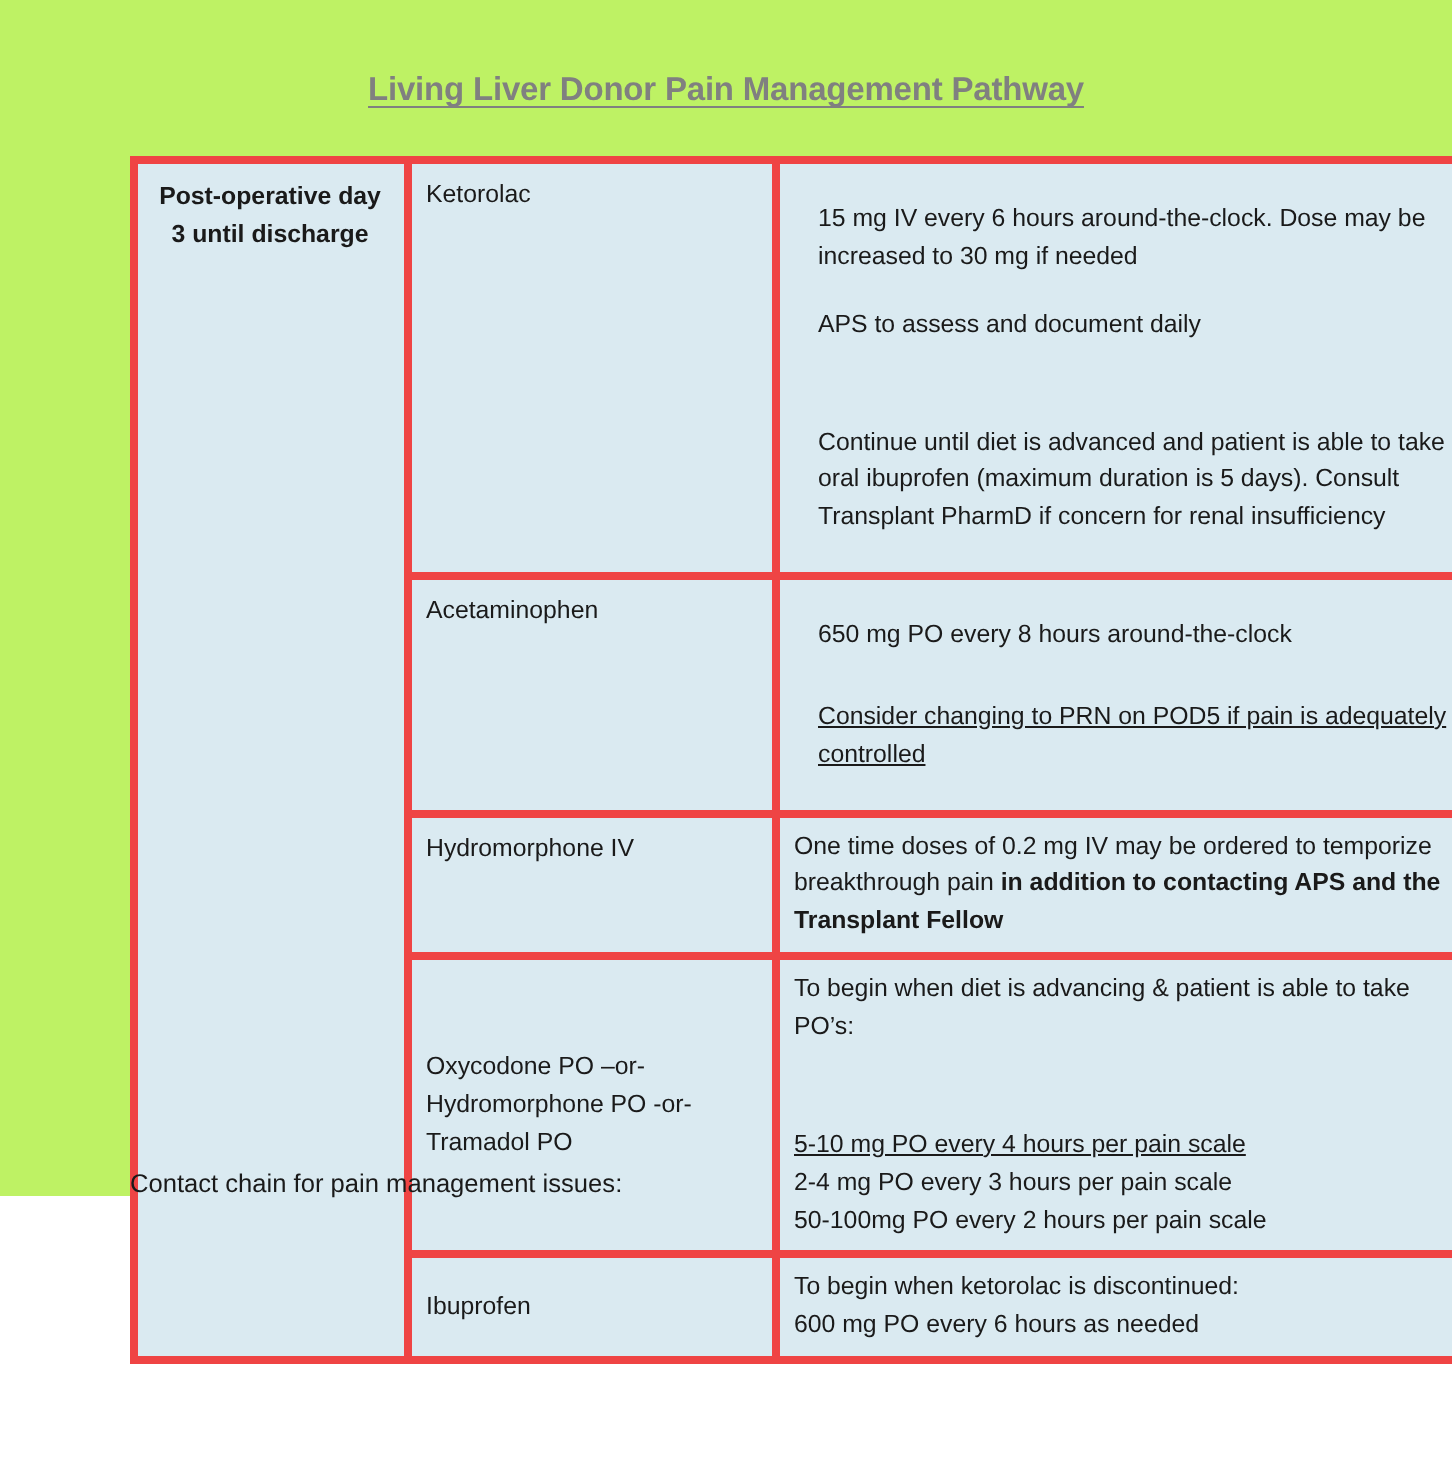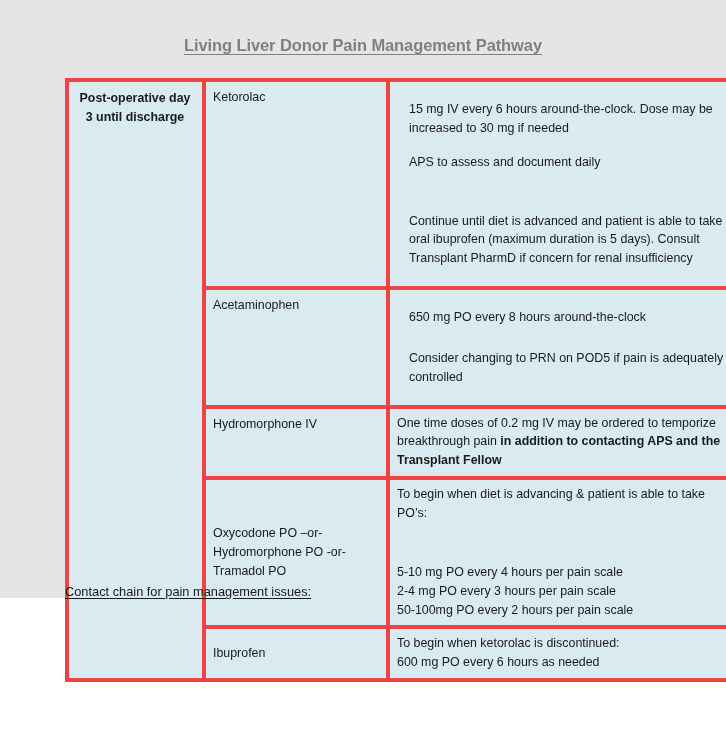--- a/index.html
+++ b/index.html
@@ -13,21 +13,21 @@
     font-family: "Liberation Sans", sans-serif;
     color: #1a1a1a;
     position: relative;
     overflow: hidden;
   }
 
   .page {
     position: relative;
     width: 726px;
     height: 598px;
-    background: #e5e5e5;
+    background: #bef264;
   }
 
   
   .doc-title {
     position: absolute;
     left: 0;
     top: 36px;
     width: 726px;
     text-align: center;
     font-size: 16.5px;
@@ -76,39 +76,38 @@
   td.col-dose {
     width: 339px;
   }
   td.col-dose.pad-tight {
     padding-top: 5px;
   }
 
   .para { margin: 12px; }
   .para + .para { margin-top: 15px; }
   .para.gap-lg { margin-top: 40px; }
-  .para.gap-md { margin-top: 22px; }
+  .para.gap-md { margin-top: 22px; text-decoration: underline; }
   .tight { margin: 0; }
   b.inline-bold { font-weight: bold; }
 
   
   .footer-block {
     position: absolute;
     left: 65px;
     top: 582px;
     width: 630px;
   }
   .footer-heading {
     font-size: 12.8px;
     line-height: 1.5;
     color: #1a1a1a;
     margin: 0;
   }
   .footer-heading span {
-    text-decoration: underline;
     text-underline-offset: 2px;
   }
   .footer-body {
     margin: 22px 0 0 0;
     font-size: 12.8px;
     line-height: 1.62;
     color: #1a1a1a;
   }
 </style>
 </head>

